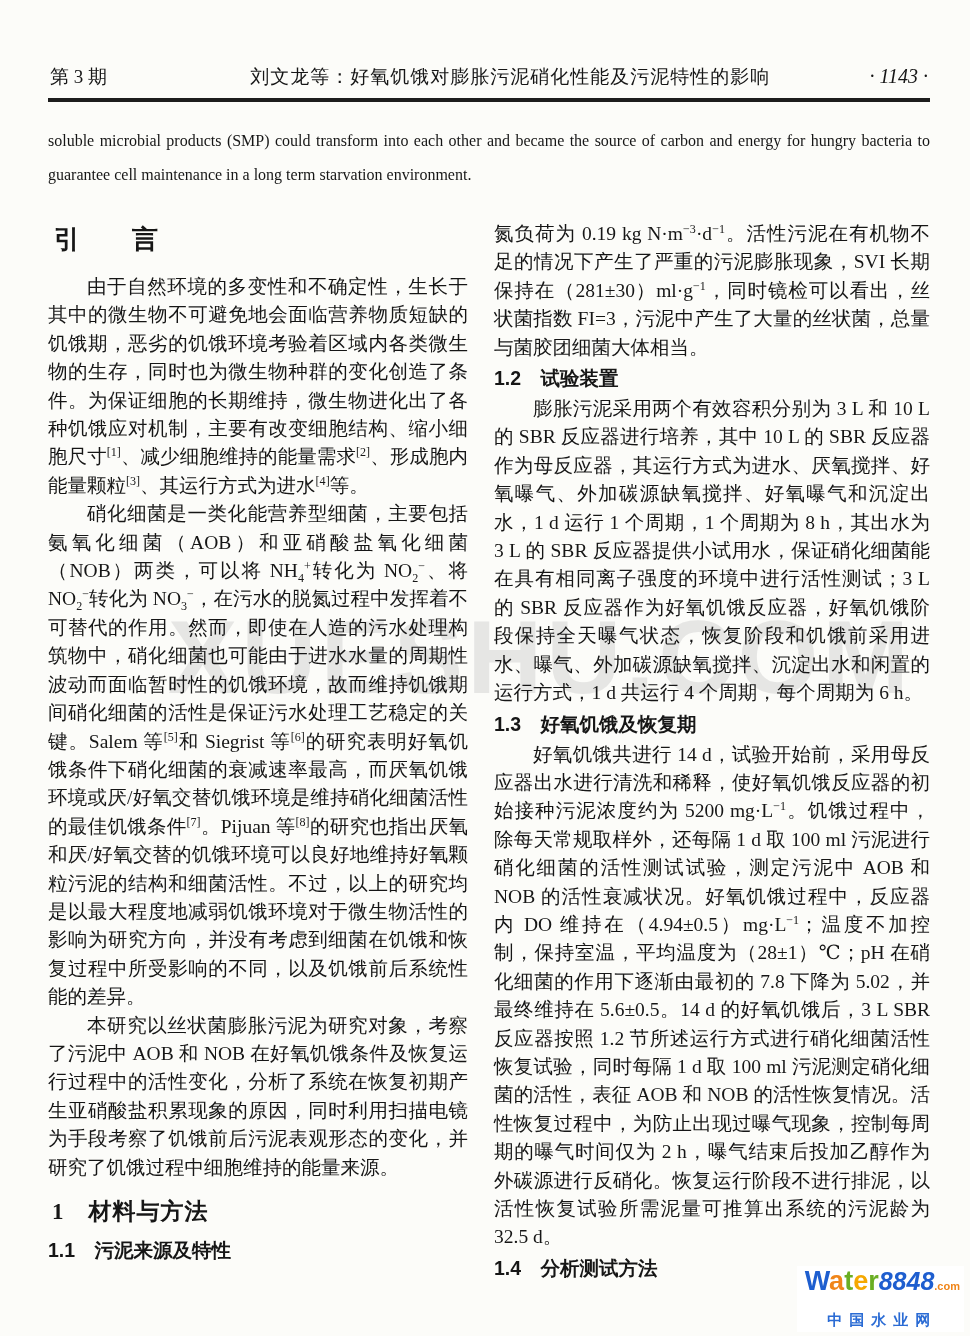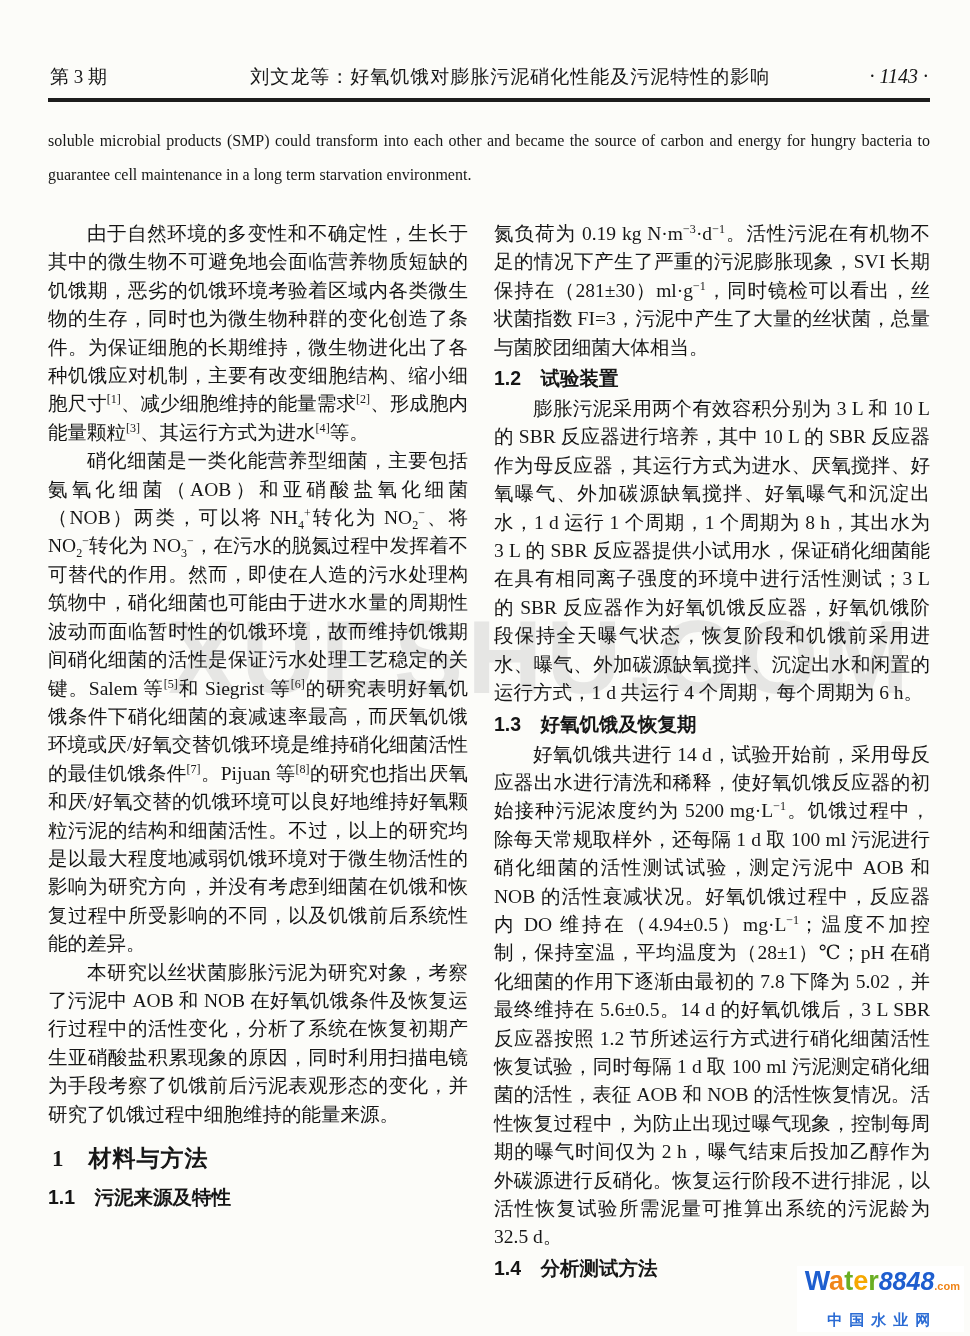--- a/index.html
+++ b/index.html
@@ -64,20 +64,21 @@
       <span class="pno">· 1143 ·</span>
     </div>
     <div class="rule"></div>
 
     <div class="abstract">soluble microbial products (SMP) could transform into each other and became the source of carbon and energy for hungry bacteria to guarantee cell maintenance in a long term starvation environment.</div>
 
 
     <div class="cols">
 
       <div class="col col-left">
+        <div class="intro-h">引　　言</div>
         <p class="ind"><span>由于自然环境的多变性和不确定性，生长于其中的微生物不可避免地会面临营养物质短缺的饥饿期，恶劣的饥饿环境考验着区域内各类微生物的生存，同时也为微生物种群的变化创造了条件。为保证细胞的长期维持，微生物进化出了各种饥饿应对机制，主要有改变细胞结构、缩小细胞尺寸</span><sup>[1]</sup><span>、减少细胞维持的能量需求</span><sup>[2]</sup><span>、形成胞内能量颗粒</span><sup>[3]</sup><span>、其运行方式为进水</span><sup>[4]</sup><span>等。</span></p>
         <p class="ind"><span>硝化细菌是一类化能营养型细菌，主要包括氨氧化细菌（AOB）和亚硝酸盐氧化细菌（NOB）两类，可以将 NH</span><sub>4</sub><sup>+</sup><span>转化为 NO</span><sub>2</sub><sup>−</sup><span>、将 NO</span><sub>2</sub><sup>−</sup><span>转化为 NO</span><sub>3</sub><sup>−</sup><span>，在污水的脱氮过程中发挥着不可替代的作用。然而，即使在人造的污水处理构筑物中，硝化细菌也可能由于进水水量的周期性波动而面临暂时性的饥饿环境，故而维持饥饿期间硝化细菌的活性是保证污水处理工艺稳定的关键。Salem 等</span><sup>[5]</sup><span>和 Siegrist 等</span><sup>[6]</sup><span>的研究表明好氧饥饿条件下硝化细菌的衰减速率最高，而厌氧饥饿环境或厌/好氧交替饥饿环境是维持硝化细菌活性的最佳饥饿条件</span><sup>[7]</sup><span>。Pijuan 等</span><sup>[8]</sup><span>的研究也指出厌氧和厌/好氧交替的饥饿环境可以良好地维持好氧颗粒污泥的结构和细菌活性。不过，以上的研究均是以最大程度地减弱饥饿环境对于微生物活性的影响为研究方向，并没有考虑到细菌在饥饿和恢复过程中所受影响的不同，以及饥饿前后系统性能的差异。</span></p>
         <p class="ind">本研究以丝状菌膨胀污泥为研究对象，考察了污泥中 AOB 和 NOB 在好氧饥饿条件及恢复运行过程中的活性变化，分析了系统在恢复初期产生亚硝酸盐积累现象的原因，同时利用扫描电镜为手段考察了饥饿前后污泥表观形态的变化，并研究了饥饿过程中细胞维持的能量来源。</p>
         <div class="sec-h">1　材料与方法</div>
         <div class="sub-h">1.1　污泥来源及特性</div>
 
       </div>
 
       <div class="col col-right">
         <p><span>氮负荷为 0.19 kg N·m</span><sup>−3</sup><span>·d</span><sup>−1</sup><span>。活性污泥在有机物不足的情况下产生了严重的污泥膨胀现象，SVI 长期保持在（281±30）ml·g</span><sup>−1</sup><span>，同时镜检可以看出，丝状菌指数 FI=3，污泥中产生了大量的丝状菌，总量与菌胶团细菌大体相当。</span></p>

